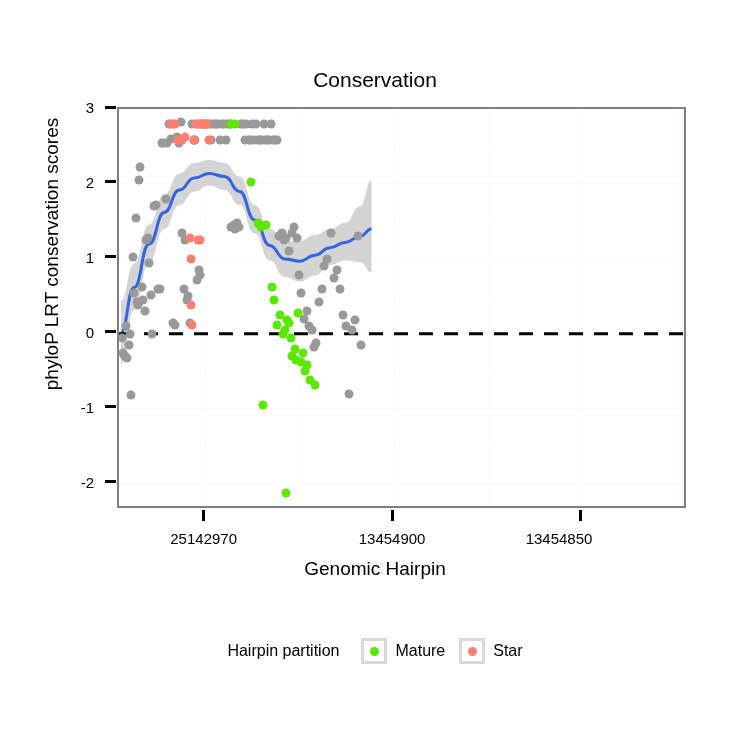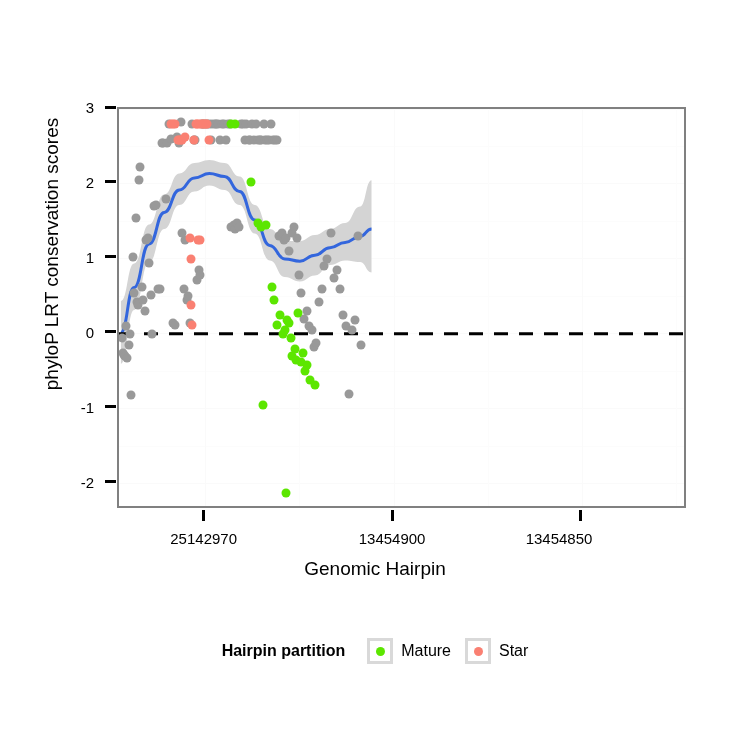--- a/index.html
+++ b/index.html
@@ -77,36 +77,37 @@
     position:absolute;left:0;top:558px;width:750px;
     text-align:center;font-size:19px;color:#000;
   }
 
   
   #legend{
     position:absolute;left:0;top:638px;width:750px;
     display:flex;align-items:center;justify-content:center;
     gap:14px;
   }
-  #legend-title{font-size:16px;font-weight:bold;color:#000;margin-right:8px;}
+  #legend-title{font-size:16px;font-weight:normal;color:#000;margin-right:8px;}
   .legend-item{display:flex;align-items:center;gap:8px;}
   .legend-key{
     width:26px;height:26px;background:#ffffff;
     border:3px solid #d9d9d9;
     display:flex;align-items:center;justify-content:center;
     box-sizing:border-box;
   }
   .legend-dot{width:9px;height:9px;border-radius:50%;}
   .legend-label{font-size:16px;color:#000;}
 </style>
 </head>
 <body>
 
 <div id="root">
 
+  <div id="plot-title">Conservation</div>
 
   <div id="ylab-wrap">phyloP LRT conservation scores</div>
 
   <div id="y-axis"></div>
   <div id="x-axis"></div>
 
   <div id="panel">
     <div id="panel-inner">
         <div class="gridline-major" style="left: 0px; width: 100%; top: -0.5px; height: 1px;"></div>
         <div class="gridline-major" style="left: 0px; width: 100%; top: 74.4533px; height: 1px;"></div>

